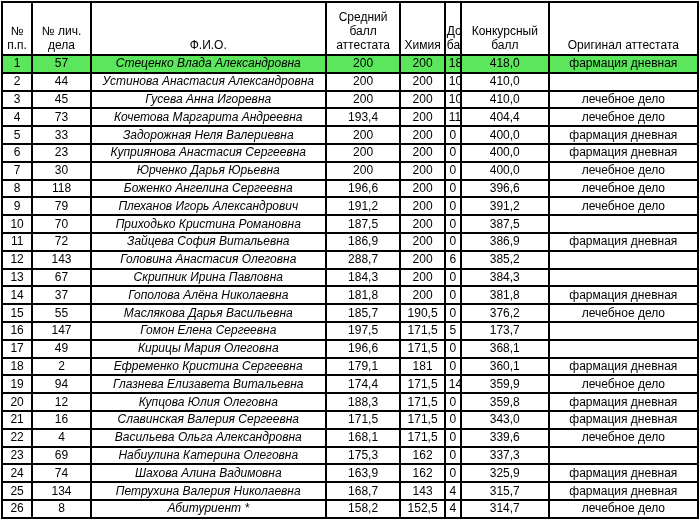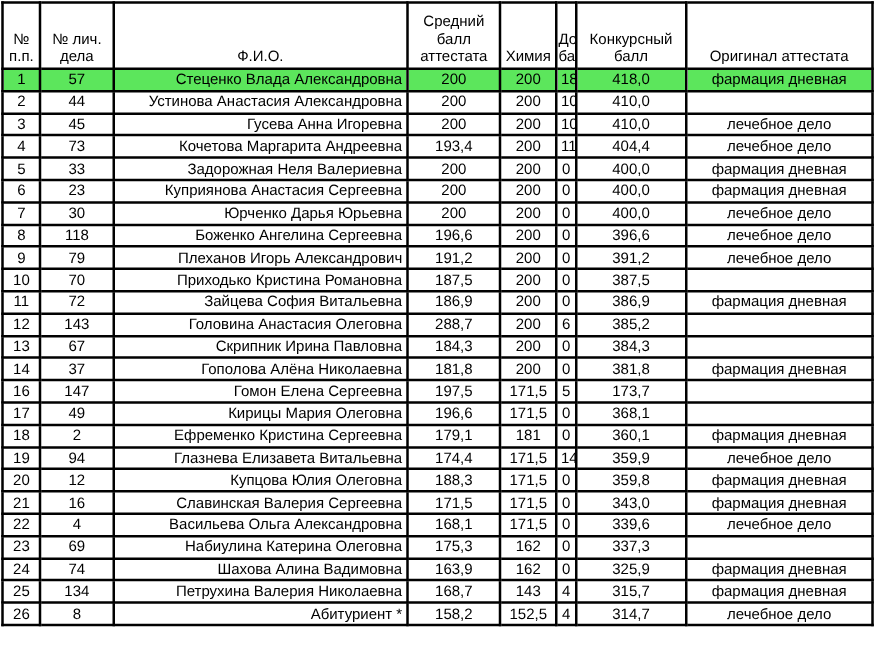--- a/index.html
+++ b/index.html
@@ -51,21 +51,21 @@
   }
   
   .col-num   { width: 30px; }
   .col-file  { width: 58px; }
   .col-name  { width: 233px; }
   .col-avg   { width: 74px; }
   .col-chem  { width: 44px; }
   .col-extra { width: 16px; }
   .col-comp  { width: 87px; margin-left: 20px; }
   .col-orig  { width: 148px; }
-  tbody td.col-name { text-align: right; }
+  tbody td.col-name { text-align: center; font-style: italic; }
   tr.highlight td { background: var(--hl, #5ce65c); }
 </style>
 </head>
 <body>
 
 <div class="page">
   <table class="applicants">
     <thead>
       <tr>
           <th class="col-num">№ п.п.</th>
@@ -213,20 +213,30 @@
           <td class="col-num">14</td>
           <td class="col-file">37</td>
           <td class="col-name">Гополова Алёна Николаевна</td>
           <td class="col-avg">181,8</td>
           <td class="col-chem">200</td>
           <td class="col-extra">0</td>
           <td class="col-comp">381,8</td>
           <td class="col-orig">фармация дневная</td>
         </tr>
         <tr>
+          <td class="col-num">15</td>
+          <td class="col-file">55</td>
+          <td class="col-name">Маслякова Дарья Васильевна</td>
+          <td class="col-avg">185,7</td>
+          <td class="col-chem">190,5</td>
+          <td class="col-extra">0</td>
+          <td class="col-comp">376,2</td>
+          <td class="col-orig">лечебное дело</td>
+        </tr>
+        <tr>
           <td class="col-num">16</td>
           <td class="col-file">147</td>
           <td class="col-name">Гомон Елена Сергеевна</td>
           <td class="col-avg">197,5</td>
           <td class="col-chem">171,5</td>
           <td class="col-extra">5</td>
           <td class="col-comp">173,7</td>
           <td class="col-orig"></td>
         </tr>
         <tr>

